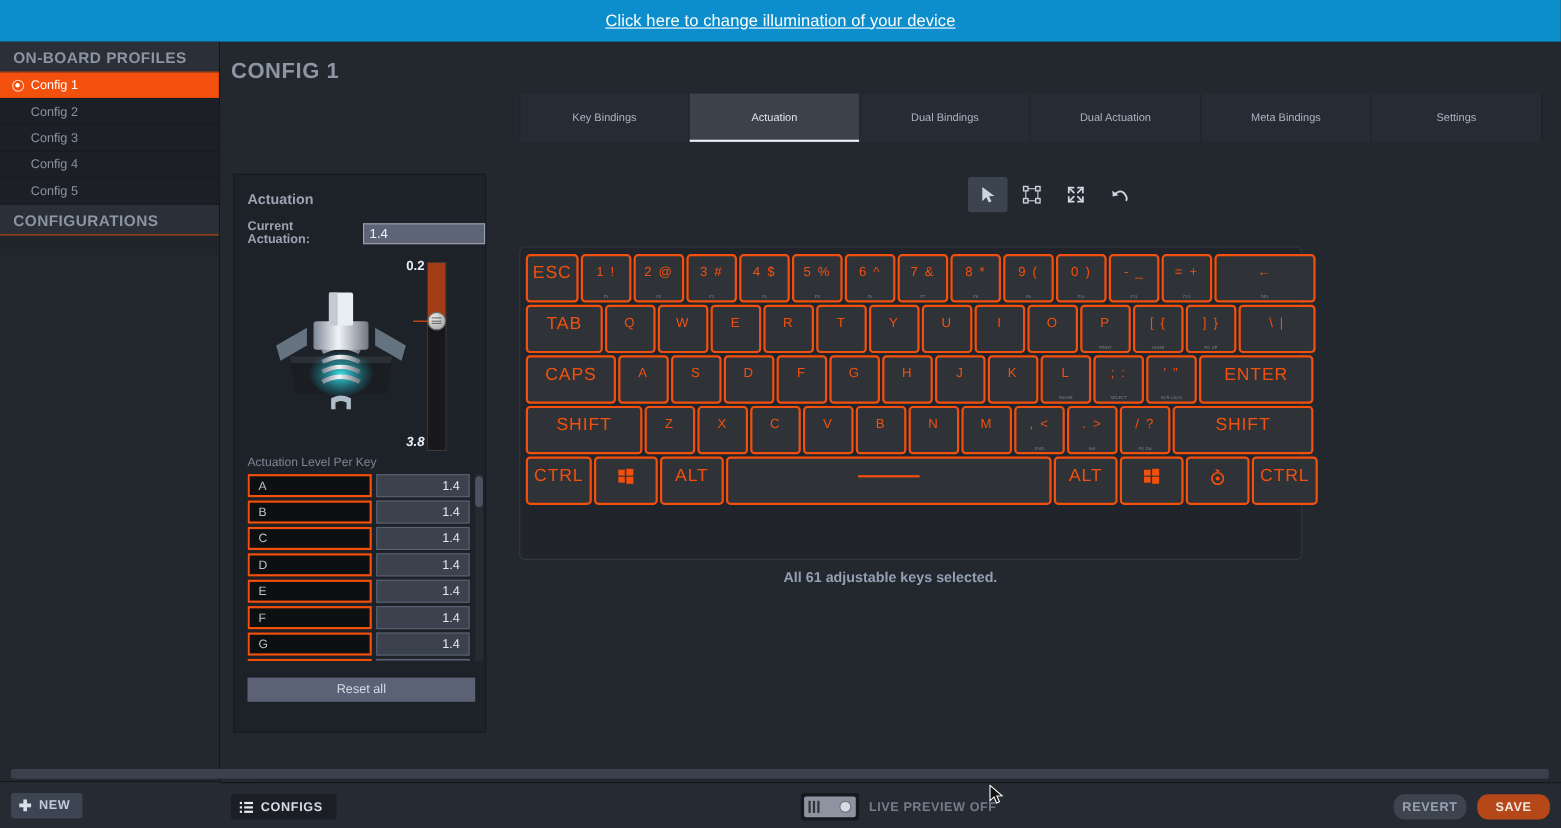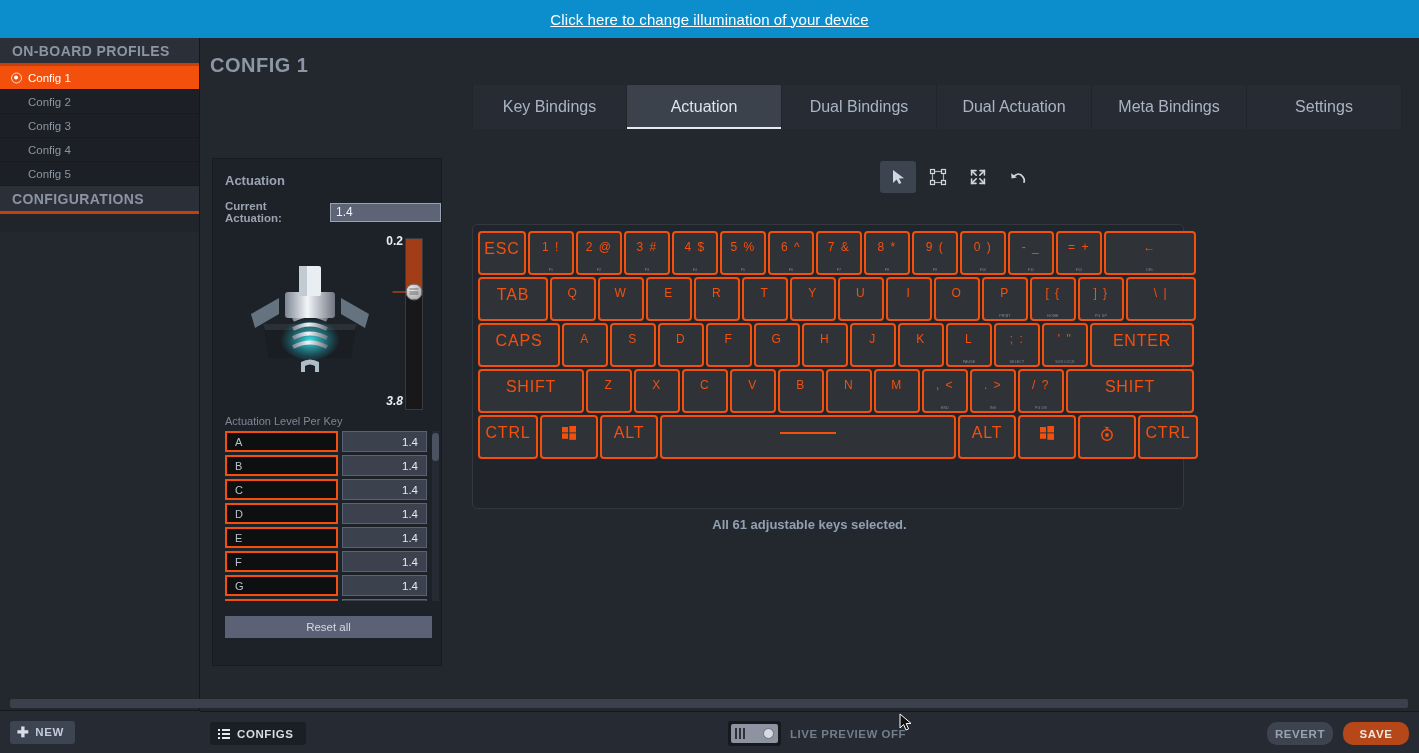--- a/index.html
+++ b/index.html
@@ -24,21 +24,21 @@
 
   
   .sidebar {
     position: absolute; left: 0; top: 38px; width: 200px; height: 715px;
     background: #20242b; border-right: 1px solid #14171c;
   }
   .sb-header {
     height: 28px; background: #2b3038; color: #8b94a3;
     font-size: 14px; font-weight: bold; letter-spacing: .4px;
     display: flex; align-items: center; padding-left: 12px;
-    border-bottom: 3px solid #c2410c;
+    border-bottom: 1px solid #c2410c;
   }
   .sb-item {
     height: 24px; display: flex; align-items: center;
     font-size: 11.5px; color: #8b94a3; padding-left: 28px;
     border-bottom: 1px solid #171b21; background: #1c2026;
     position: relative; cursor: pointer;
   }
   .sb-item.active { background: #f4500d; color: #fff; }
   .sb-radio {
     position: absolute; left: 11px; top: 50%; transform: translateY(-50%);
@@ -67,21 +67,21 @@
   .page-title {
     position: absolute; left: 10px; top: 16px;
     font-size: 20px; font-weight: bold; color: #8d96a5; letter-spacing: .5px;
   }
 
   
   .tabs { position: absolute; left: 272px; top: 47px; display: flex; height: 44px; }
   .tab {
     min-width: 155px; padding: 0 18px; height: 44px;
     display: flex; align-items: center; justify-content: center;
-    background: #272c34; color: #aab4c4; font-size: 16px;
+    background: #272c34; color: #aab4c4; font-size: 10px;
     border-right: 1px solid #20242b; cursor: pointer; position: relative;
   }
   .tab:first-child { border-left: 1px solid #20242b; }
   .tab.active { background: #3b424c; color: #dfe5ee; }
   .tab.active::after {
     content: ""; position: absolute; left: 0; right: 0; bottom: 0;
     height: 2px; background: #e6ebf2;
   }
 
   
@@ -94,21 +94,21 @@
   .cur-label { font-size: 11.5px; font-weight: bold; color: #9aa3b2; }
   .cur-input {
     width: 111px; height: 19px; background: #5d6475; border: 1px solid #9aa3b2;
     color: #f0f3f8; font-size: 12px; padding: 0 5px;
     font-family: "Liberation Sans", sans-serif;
   }
 
   .switch-area { position: relative; height: 185px; margin-top: 6px; }
   .switch-img { position: absolute; left: 32px; top: 22px; width: 130px; height: 130px; }
 
-  .slider-wrap { position: absolute; left: 178px; top: 8px; width: 42px; height: 172px; }
+  .slider-wrap { position: absolute; left: 161px; top: 8px; width: 42px; height: 172px; }
   .slider-track {
     position: absolute; left: 14px; top: 0; width: 18px; height: 172px;
     background: #18181a; border: 1px solid #3a3a3c;
   }
   .slider-fill { position: absolute; left: 0; top: 0; width: 100%; height: 31%; background: #a33d17; }
   .slider-knob {
     position: absolute; left: 50%; top: 31%; transform: translate(-50%,-50%);
     width: 17px; height: 17px; border-radius: 50%;
     background: radial-gradient(circle at 35% 30%, #e9e9e9, #9d9d9d);
     border: 1px solid #6e6e6e;

